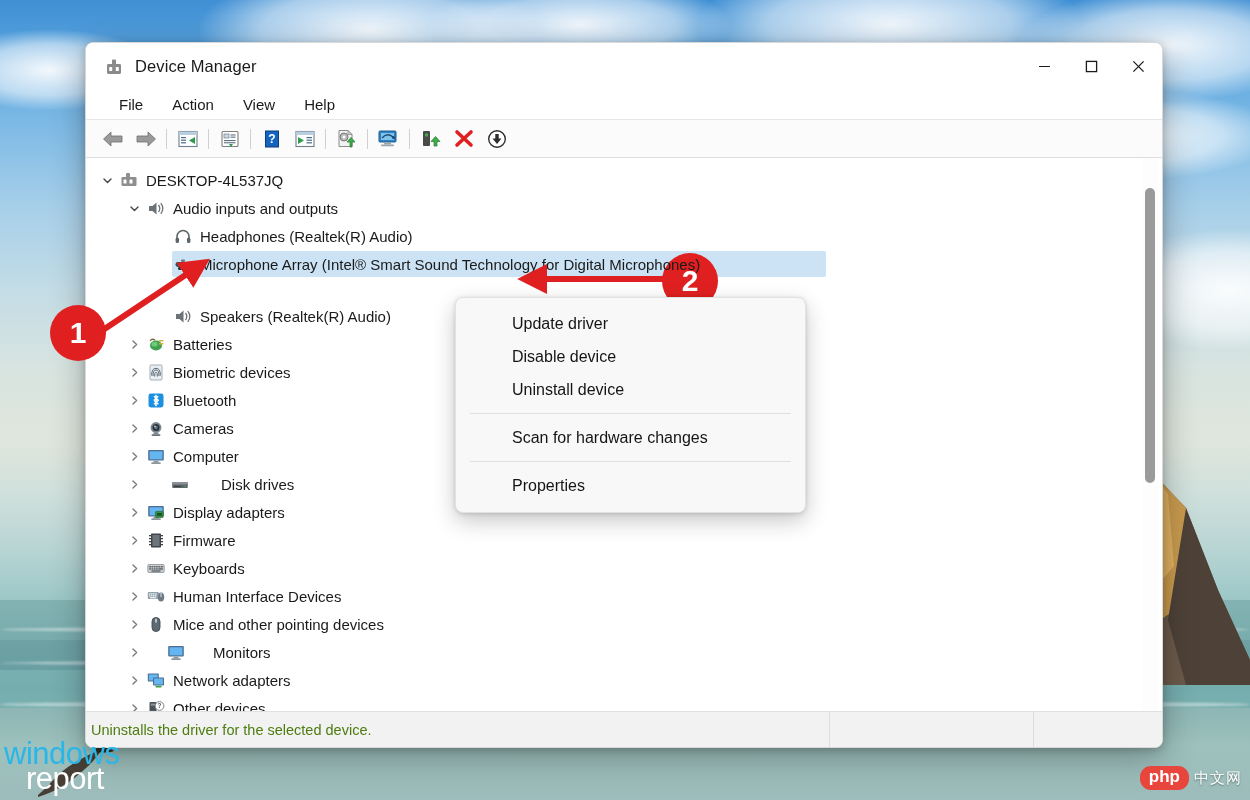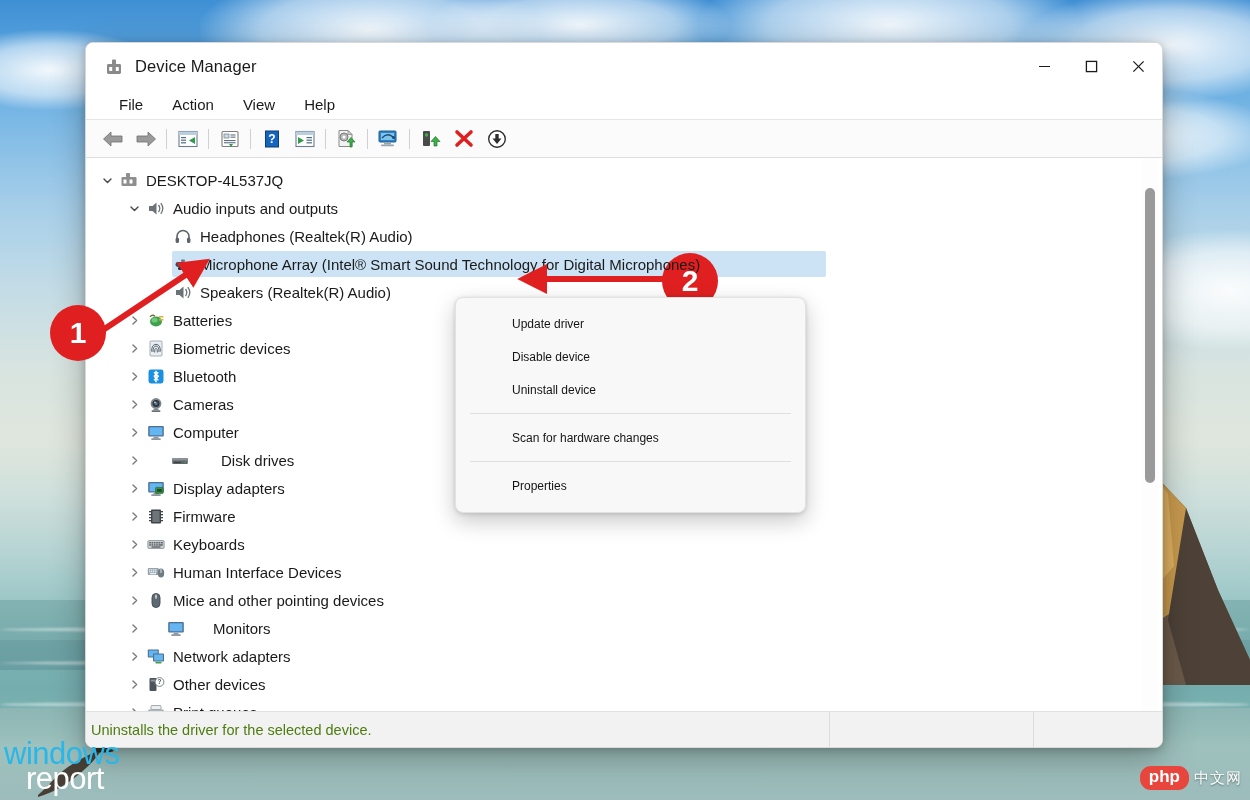--- a/index.html
+++ b/index.html
@@ -235,21 +235,21 @@
     border-radius: 8px;
     box-shadow: 0 8px 22px rgba(0,0,0,0.22), 0 1px 4px rgba(0,0,0,0.14);
     padding: 9px 0 10px 0;
     z-index: 40;
   }
   .ctx-item {
     height: 33px;
     display: flex;
     align-items: center;
     padding-left: 56px;
-    font-size: 12px;
+    font-size: 16px;
     color: #151515;
   }
   .ctx-item.bold { font-weight: normal; }
   .ctx-sep {
     height: 1px;
     background: #e0e0e0;
     margin: 7px 14px;
   }
 
   
@@ -541,21 +541,21 @@
                 <rect x="1.5" y="6" width="15" height="5" rx="2.4" fill="#3f4a54"></rect>
                 <rect x="4" y="11" width="10" height="3" rx="1.2" fill="#2c353d"></rect>
                 <circle cx="5.3" cy="8.5" r="1.2" fill="#9fb2c2"></circle>
                 <circle cx="9" cy="8.5" r="1.2" fill="#9fb2c2"></circle>
                 <circle cx="12.7" cy="8.5" r="1.2" fill="#9fb2c2"></circle>
                 <rect x="7" y="3.5" width="4" height="2.5" rx="1" fill="#6b7a88"></rect>
               </svg>
             </span>
             <span class="lbl">Microphone Array (Intel® Smart Sound Technology for Digital Microphones)</span>
           </div>
-          <div class="row" style="padding-left: 64px;">
+          <div class="row" style="padding-left: 64px; margin-top: 24px;">
             <span class="chev"></span>
             <span class="ico">
               <svg width="18" height="17" viewBox="0 0 18 17">
                 <polygon points="2,6 5.5,6 9.5,2.5 9.5,14.5 5.5,11 2,11" fill="#6b7278"></polygon>
                 <path d="M11.5,5 q2.6,3.5 0,7" fill="none" stroke="#6b7278" stroke-width="1.3"></path>
                 <path d="M13.8,3.2 q4,5.3 0,10.6" fill="none" stroke="#6b7278" stroke-width="1.3"></path>
               </svg>
             </span>
             <span class="lbl">Speakers (Realtek(R) Audio)</span>
           </div>

